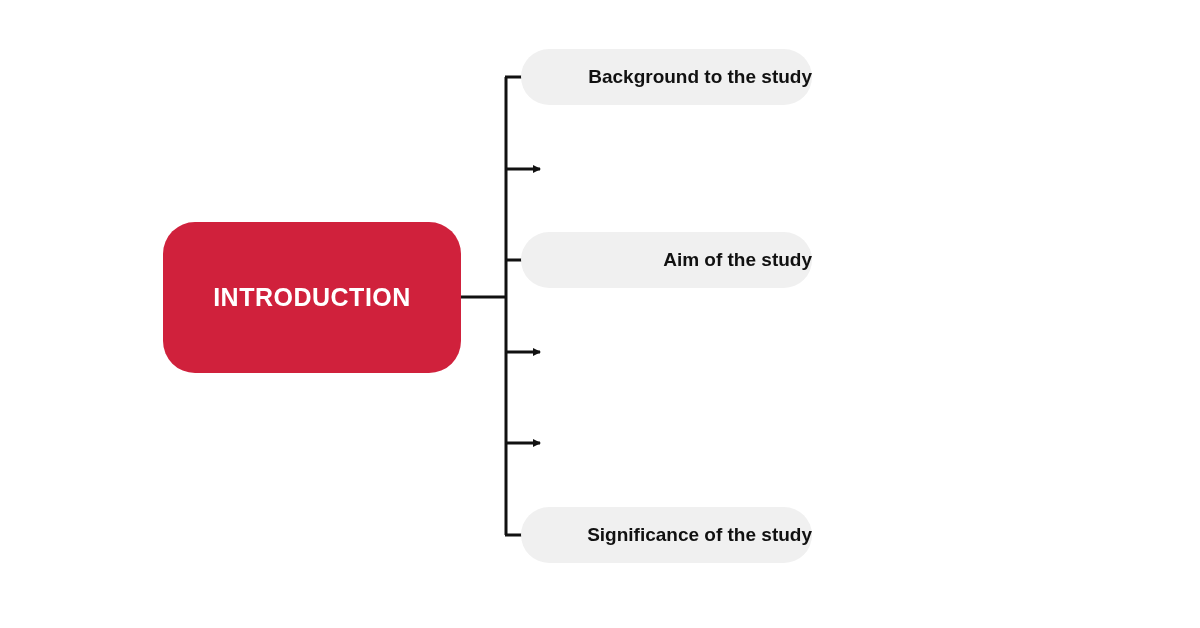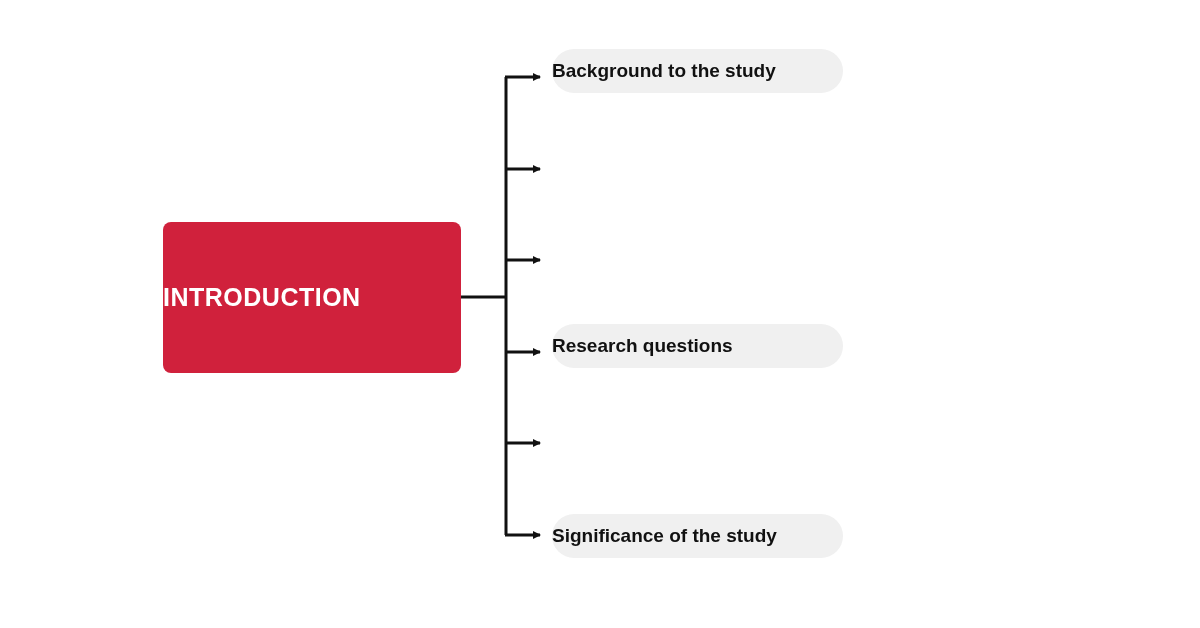--- a/index.html
+++ b/index.html
@@ -21,24 +21,24 @@
     position:relative;
     width:1200px;
     height:628px;
     background:var(--bg);
   }
   .root-node{
     position:absolute;
     left:163px; top:222px;
     width:298px; height:151px;
     background:var(--root-bg);
-    border-radius:8px;
+    border-radius:32px;
     display:flex;
     align-items:center;
-    justify-content:flex-start;
+    justify-content:center;
   }
   .root-node .root-label{
     color:var(--root-text);
     font-size:25px;
     font-weight:bold;
     letter-spacing:0.5px;
   }
   .connector-svg{
     position:absolute;
     left:0; top:0;
@@ -46,39 +46,39 @@
   }
   .connector-svg line{
     stroke:var(--connector);
     stroke-width:3;
   }
   .connector-svg .arrowhead{
     fill:var(--connector);
   }
   .pill{
     position:absolute;
-    left:552px;
-    width:291px; height:44px;
+    left:521px;
+    width:291px; height:56px;
     background:var(--item-bg);
     border-radius:28px;
     display:flex;
     align-items:center;
-    justify-content:flex-start;
+    justify-content:flex-end;
   }
   .pill .pill-label{
     color:var(--item-text);
     font-size:19px;
     font-weight:bold;
   }
   .pill-1{top:49px;}
   .pill-2{top:141px;}
   .pill-3{top:232px;}
   .pill-4{top:324px;}
   .pill-5{top:415px;}
-  .pill-6{top:507px;margin-top:7px;}
+  .pill-6{top:507px;}
 </style>
 </head>
 <body>
 
 <div class="canvas">
 
   <svg class="connector-svg" viewBox="0 0 1200 628" xmlns="http://www.w3.org/2000/svg" aria-hidden="true">
     <defs>
       <marker id="arrow" markerWidth="10" markerHeight="10" refX="7" refY="4" orient="auto" markerUnits="userSpaceOnUse">
         <path class="arrowhead" d="M0,0 L8,4 L0,8 Z"></path>
@@ -94,20 +94,20 @@
     <line x1="505" y1="535" x2="540" y2="535" marker-end="url(#arrow)"></line>
   </svg>
 
   <div class="root-node">
     <span class="root-label">INTRODUCTION</span>
   </div>
 
   <div class="pill pill-1">
     <span class="pill-label">Background to the study</span>
   </div>
-  <div class="pill pill-4">
-    <span class="pill-label">Research questions</span>
+  <div class="pill pill-3">
+    <span class="pill-label">Aim of the study</span>
   </div>
   <div class="pill pill-6">
     <span class="pill-label">Significance of the study</span>
   </div>
 
 </div>
 
 </body></html>

